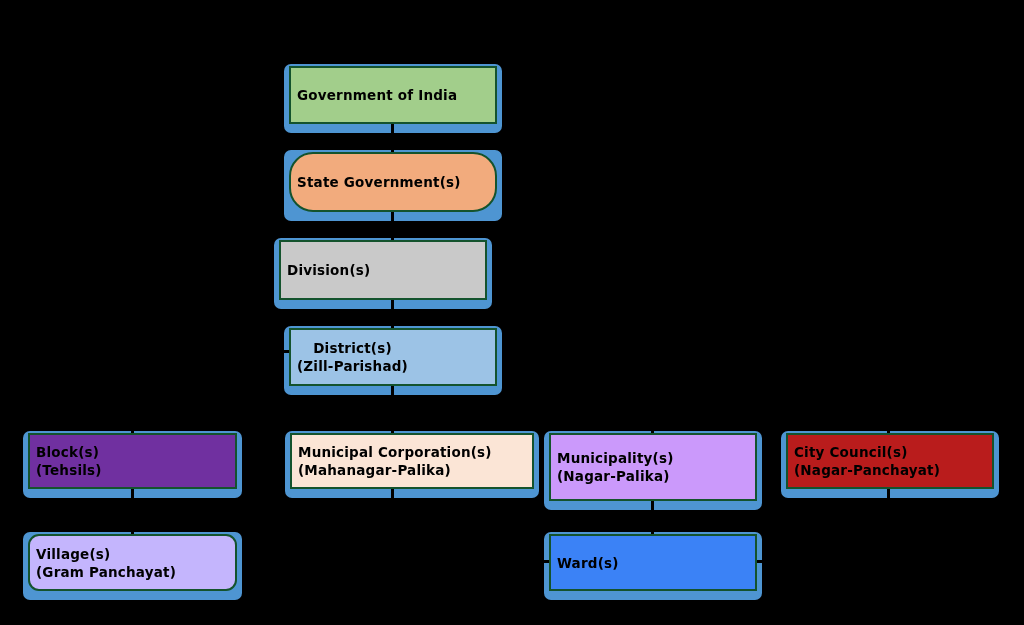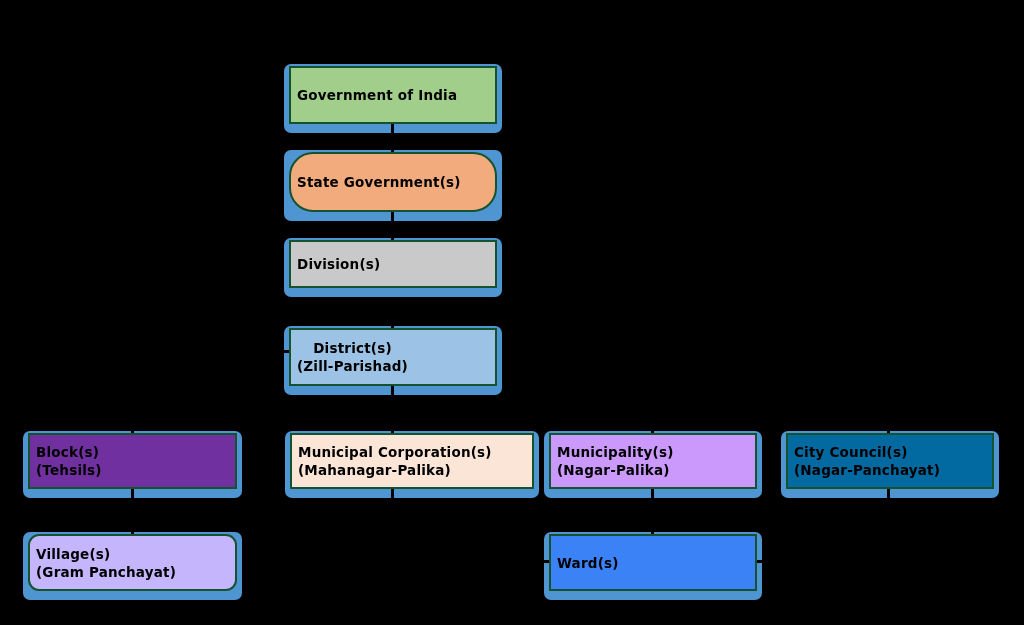--- a/index.html
+++ b/index.html
@@ -35,25 +35,25 @@
     line-height: 18px;
     color: #000000;
     white-space: pre-line;
     letter-spacing: 0.2px;
   }
   .edge { position: absolute; background: #000000; z-index: 2; }
 
   
   #n-goi          { left: 289px; top:  66px; width: 208px; height: 58px; }
   #n-state        { left: 289px; top: 152px; width: 208px; height: 60px; }
-  #n-division     { left: 289px; top: 240px; width: 208px; height: 48px; border-radius: 12px; }
+  #n-division     { left: 279px; top: 240px; width: 208px; height: 60px; border-radius: 12px; }
   #n-district     { left: 289px; top: 328px; width: 208px; height: 58px; }
   #n-block        { left:  28px; top: 433px; width: 209px; height: 56px; }
   #n-muncorp      { left: 290px; top: 433px; width: 244px; height: 56px; }
-  #n-municipality { left: 549px; top: 433px; width: 208px; height: 56px; }
+  #n-municipality { left: 549px; top: 433px; width: 208px; height: 68px; }
   #n-citycouncil  { left: 786px; top: 433px; width: 208px; height: 56px; }
   #n-village      { left:  28px; top: 534px; width: 209px; height: 57px; }
   #n-ward         { left: 549px; top: 534px; width: 208px; height: 57px; }
 
   
   #e-goi-state       { left: 391px; top: 124px; width: 3px;   height: 28px; }
   #e-state-division  { left: 391px; top: 212px; width: 3px;   height: 28px; }
   #e-division-district { left: 391px; top: 300px; width: 3px; height: 28px; }
   #e-district-muncorp  { left: 391px; top: 386px; width: 3px; height: 47px; }
   #e-branch-rail     { left: 391px; top: 409px; width: 499px; height: 3px; }
@@ -137,21 +137,21 @@
   <div class="node" id="n-municipality">
     <div class="shadow" style="background-color: rgb(78, 149, 210);"></div>
     <div class="face" style="background-color: rgb(203, 153, 251);">
       <span class="label">Municipality(s)
 (Nagar-Palika)</span>
     </div>
   </div>
 
   <div class="node" id="n-citycouncil">
     <div class="shadow" style="background-color: rgb(78, 149, 210);"></div>
-    <div class="face" style="background-color: #0369a1;">
+    <div class="face" style="background-color: #b91c1c;">
       <span class="label">City Council(s)
 (Nagar-Panchayat)</span>
     </div>
   </div>
 
   <div class="node" id="n-village">
     <div class="shadow" style="background-color: rgb(78, 149, 210);"></div>
     <div class="face" style="background-color: #c4b5fd; border-radius: 11px;">
       <span class="label">Village(s)
 (Gram Panchayat)</span>

